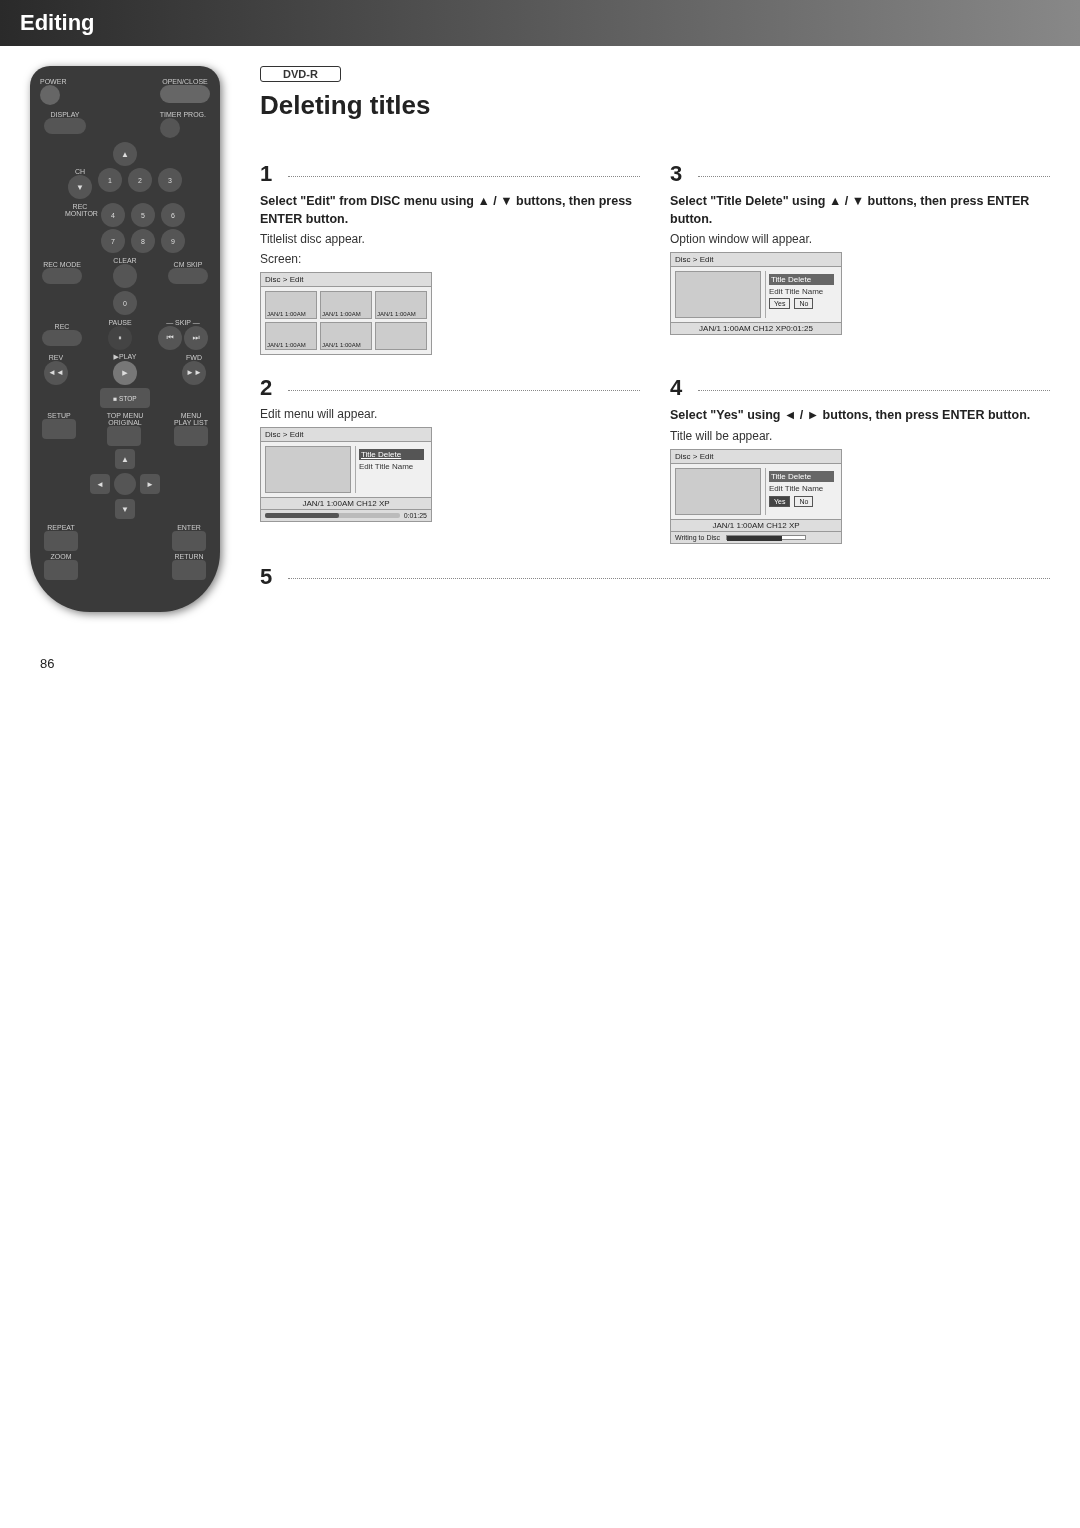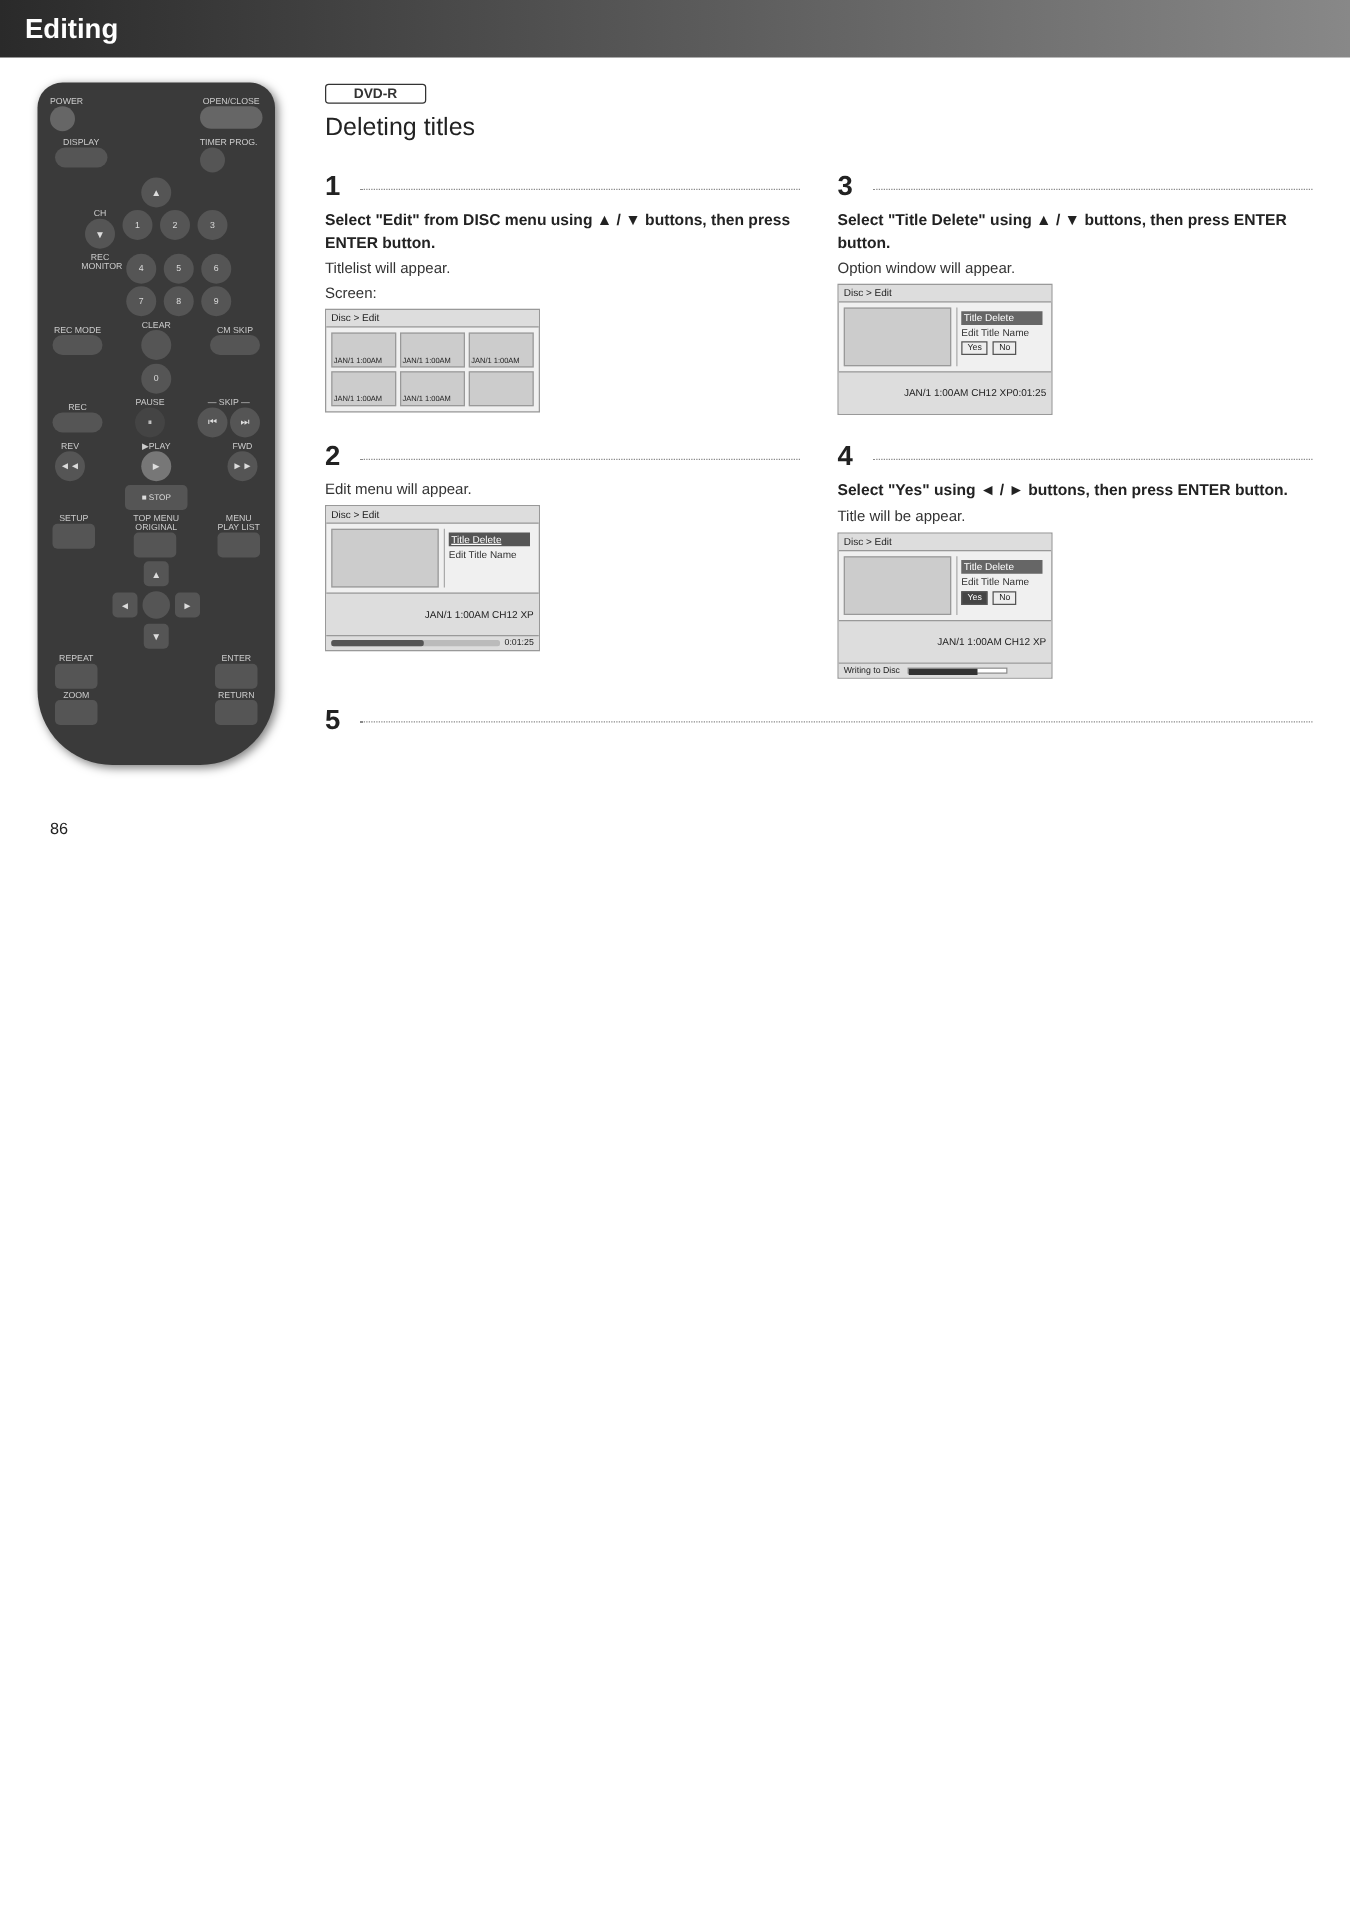--- a/index.html
+++ b/index.html
@@ -137,24 +137,24 @@
       border-radius: 3px;
       padding: 1px 22px;
       font-size: 11px;
       font-weight: bold;
       color: #333;
       margin-bottom: 8px;
     }
 
     
     .section-title {
-      font-size: 20px;
-      font-weight: normal;
+      font-size: 26px;
+      font-weight: bold;
       color: #222;
-      margin-bottom: 10px;
+      margin-bottom: 28px;
     }
 
     .intro-text {
       font-size: 12px;
       color: #333;
       line-height: 1.5;
       margin-bottom: 16px;
       max-width: 320px;
     }
 
@@ -215,24 +215,24 @@
     .screen-header {
       background: #ddd;
       border-bottom: 1px solid #999;
       padding: 2px 4px;
       font-size: 8px;
     }
 
     .screen-footer {
       background: #ddd;
       border-top: 1px solid #999;
-      padding: 12px 4px;
+      padding: 1px 4px;
       font-size: 8px;
       display: flex;
-      justify-content: flex-end;
+      justify-content: center;
     }
 
     .screen-progress {
       background: #ddd;
       border-top: 1px solid #999;
       padding: 2px 4px;
       font-size: 7px;
     }
 
     .progress-bar-outer {
@@ -460,21 +460,21 @@
     </div>
 
     <div class="steps-grid">
 
       <div class="step-block">
         <div class="step-dotline">
           <span class="step-number">1</span>
           <div class="dot-line"></div>
         </div>
         <div class="step-instruction">Select "Edit" from DISC menu using ▲ / ▼ buttons, then press ENTER button.</div>
-        <div class="step-sub">Titlelist will appear.</div>
+        <div class="step-sub">Titlelist disc appear.</div>
         <div class="step-sub">Screen:</div>
 
         <div class="screen-mockup">
           <div class="screen-header">Disc &gt; Edit</div>
           <div style="padding:4px;">
             <div style="display:grid;grid-template-columns:1fr 1fr 1fr;gap:3px;margin-bottom:3px;">
               <div style="background:#ccc;border:1px solid #999;height:28px;display:flex;align-items:flex-end;padding:1px;">
                 <span style="font-size:6px;">JAN/1 1:00AM</span>
               </div>
               <div style="background:#ccc;border:1px solid #999;height:28px;display:flex;align-items:flex-end;padding:1px;">

